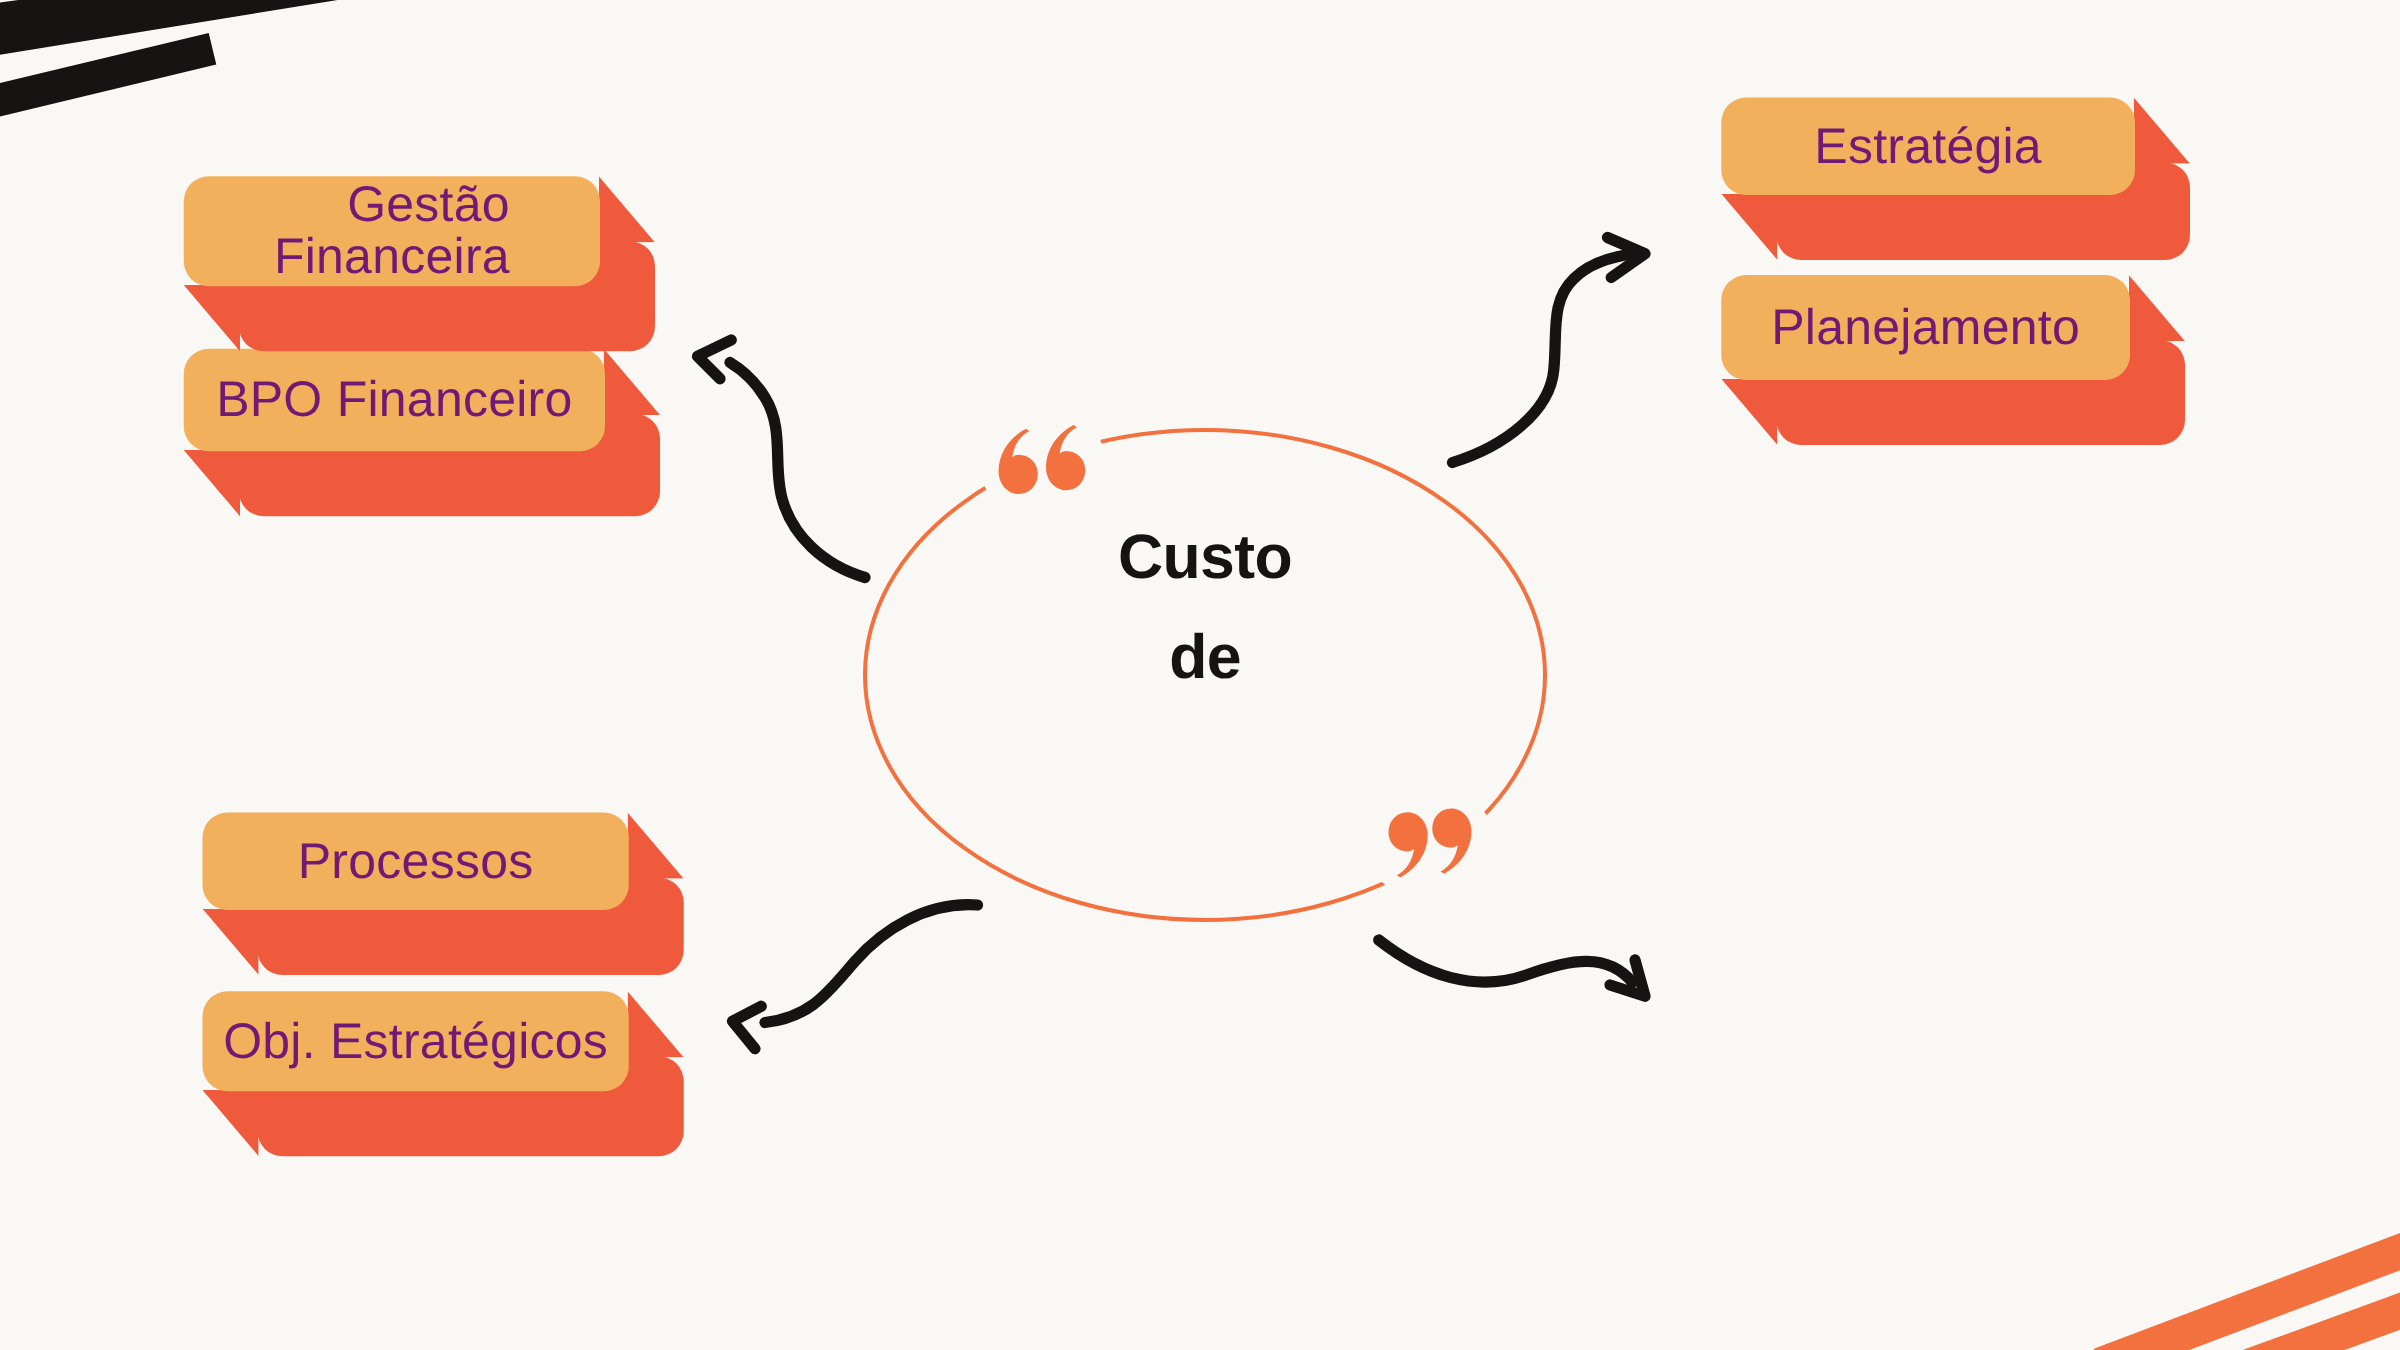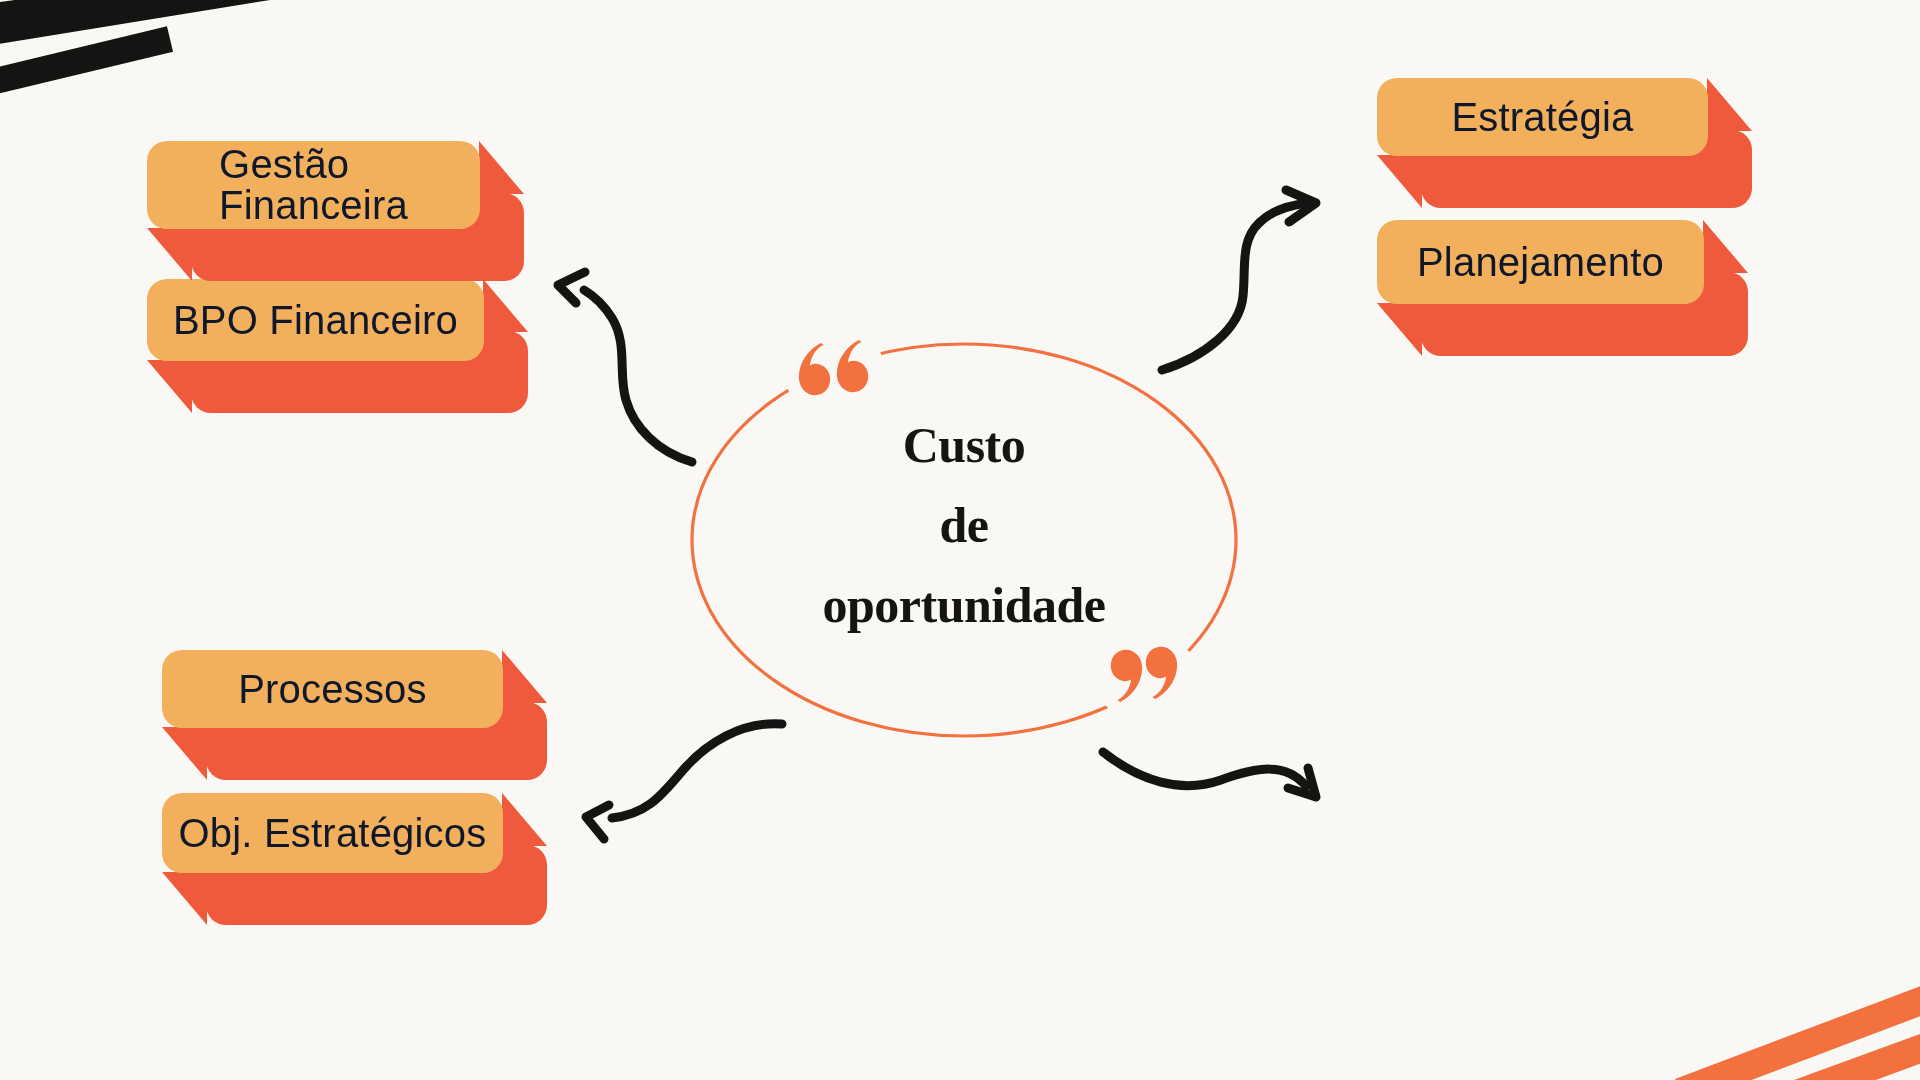--- a/index.html
+++ b/index.html
@@ -18,21 +18,21 @@
     position:relative;
   }
   .stage{position:absolute;inset:0;width:1920px;height:1080px;}
   .diagram-svg{position:absolute;left:0;top:0;width:1920px;height:1080px;}
 
   
   .center-title{
     position:absolute;left:720px;top:420px;width:488px;
     display:flex;flex-direction:column;align-items:center;row-gap:30px;
     color:var(--ink);
-    font-family:Liberation Serif, serif;
+    font-family:Liberation Sans, sans-serif;
     font-weight:700;font-size:50px;line-height:1;letter-spacing:-0.5px;
     text-align:center;
   }
 
   
   .tag{
     position:absolute;
     left:var(--x);top:var(--y);width:var(--w);height:var(--h);
   }
   .tag .shadow{
@@ -48,22 +48,22 @@
     position:absolute;left:calc(100% - 1px);top:0;width:45px;height:53px;
     background:var(--node-shadow);
     clip-path:polygon(0 0,100% 100%,0 100%);
   }
   .tag .face{
     position:absolute;inset:0;
     background:var(--node-face);border-radius:20px;
     display:flex;align-items:center;justify-content:center;
   }
   .tag .lbl{
-    color:#0f172a;font-size:40px;line-height:1;letter-spacing:0.2px;
-    text-align:left;white-space:nowrap;
+    color:#701a75;font-size:40px;line-height:1;letter-spacing:0.2px;
+    text-align:right;white-space:nowrap;
   }
   .tag .lbl.two span{display:block;line-height:1.02;}
 </style>
 </head>
 <body>
 
 <div class="stage">
 
   <svg class="diagram-svg" viewBox="0 0 1920 1080">
 
@@ -109,21 +109,20 @@
       <g>
         <path d="M1103 752 C1140 781 1181 794 1221 780 C1257 767 1286 762 1306 786"></path>
         <path d="M1288 788 L1316 797 L1308 768"></path>
       </g>
     </g>
   </svg>
 
   <div class="center-title">
     <span>Custo</span>
     <span>de</span>
-    <span>oportunidade</span>
   </div>
 
   <div class="tag" style="--x:147px;--y:279px;--w:337px;--h:82px">
     <div class="shadow"></div>
     <div class="conn-bl"></div>
     <div class="conn-tr"></div>
     <div class="face">
       <span class="lbl">BPO Financeiro</span>
     </div>
   </div>

